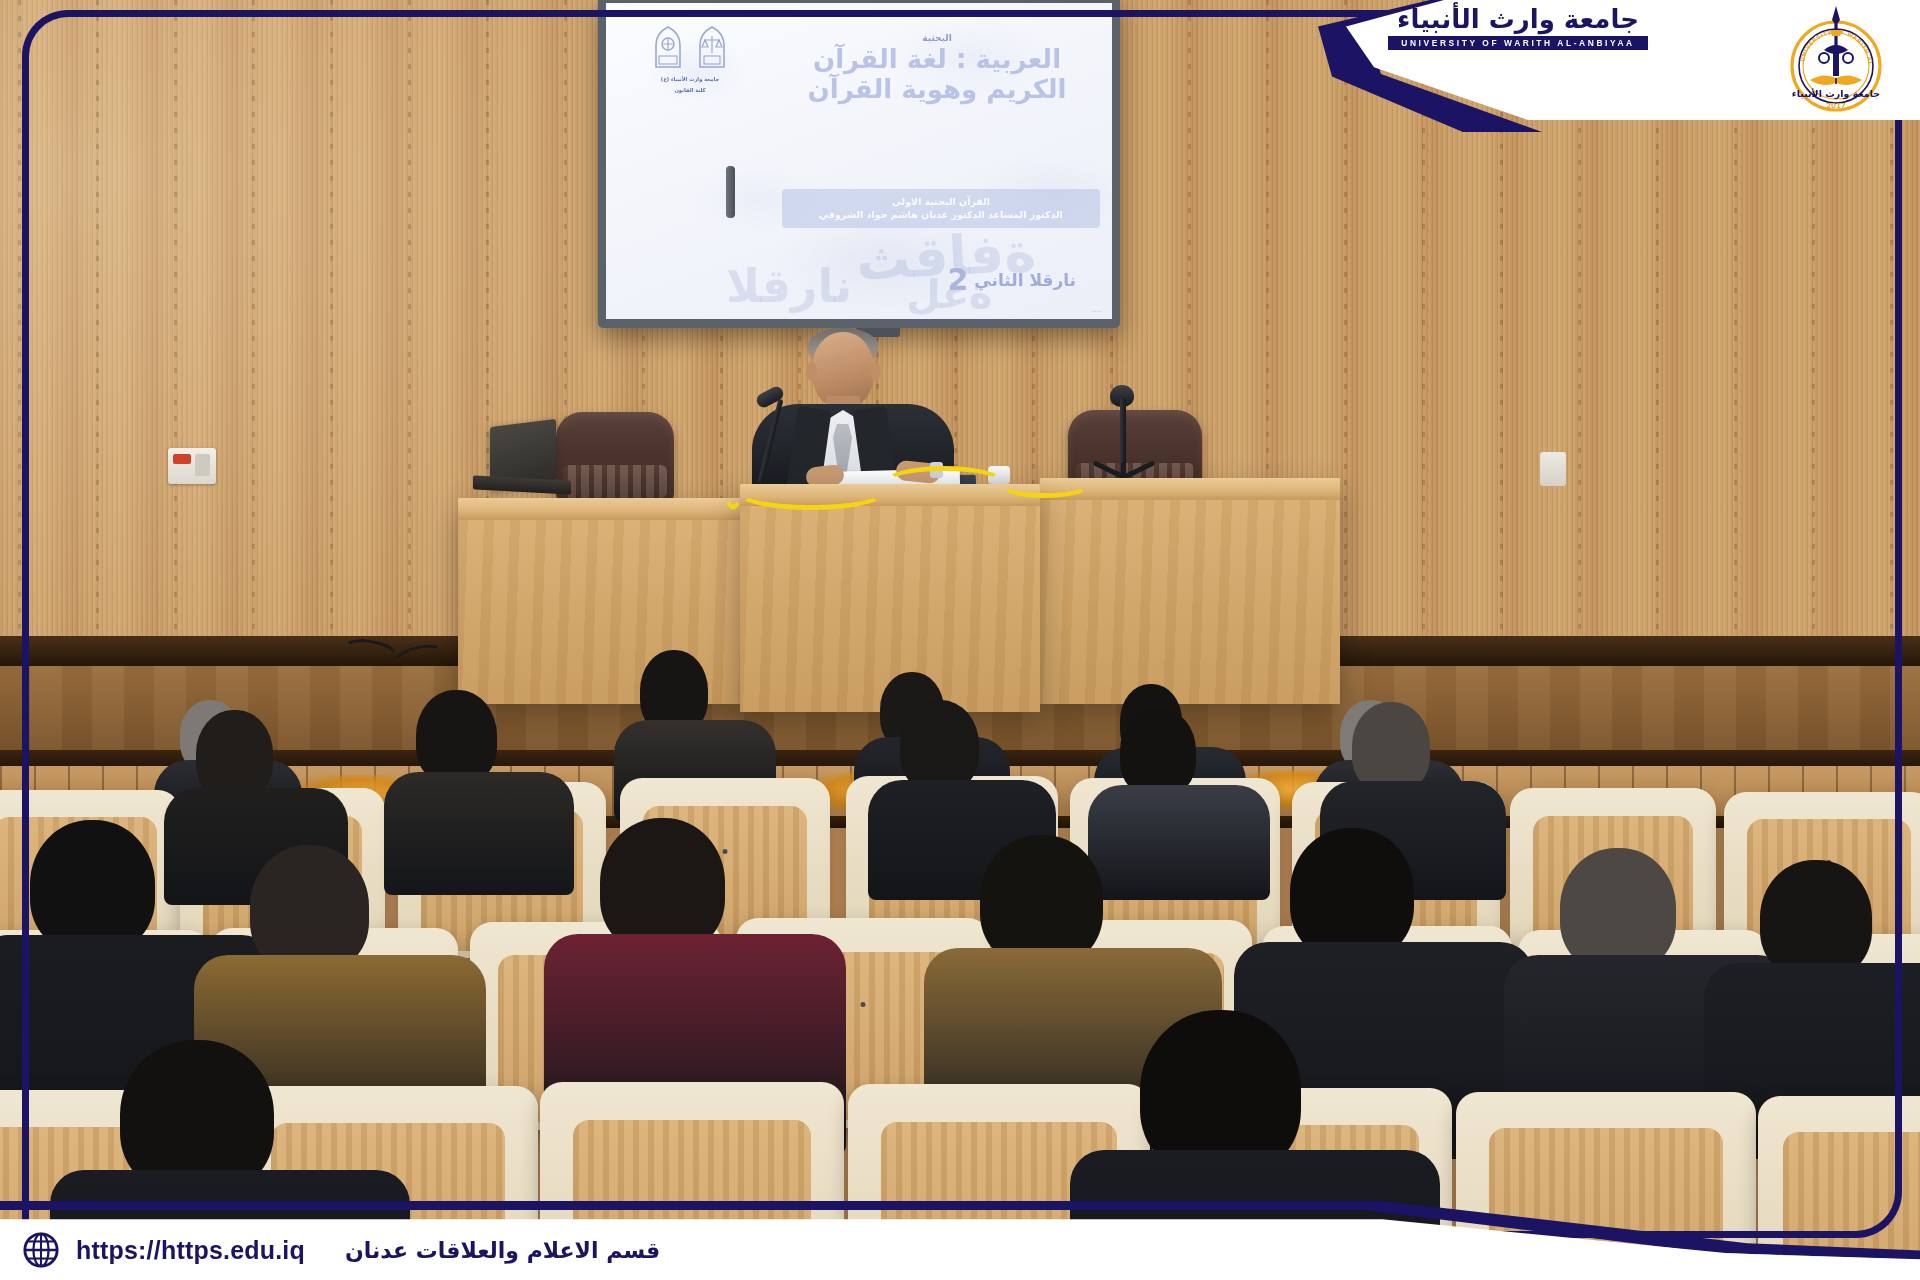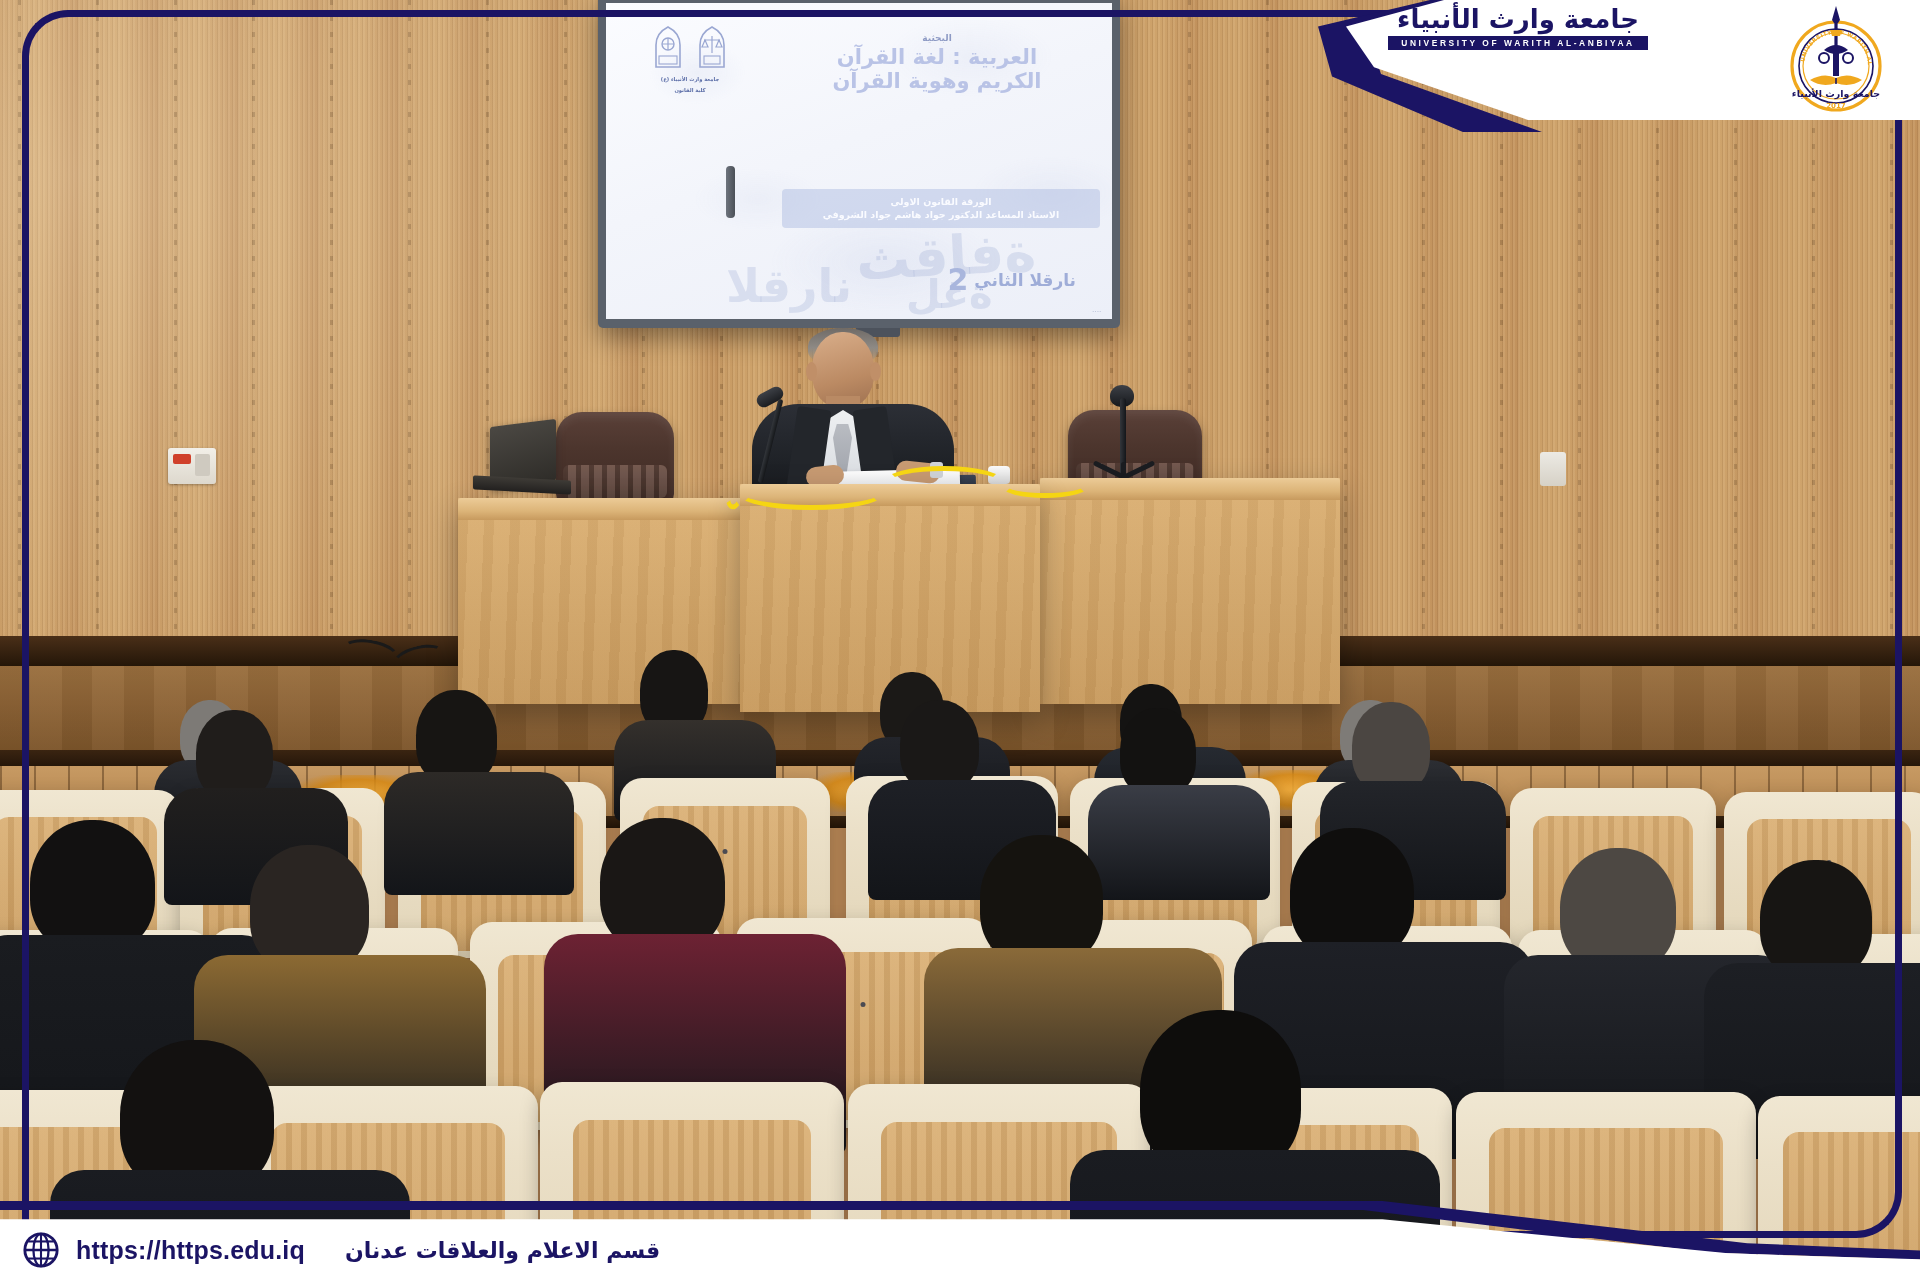--- a/index.html
+++ b/index.html
@@ -91,21 +91,21 @@
     font-size:40px; letter-spacing:-1px; line-height:.95;
     opacity:.85;
     text-shadow:0 1px 0 rgba(255,255,255,.8);
   }
   .slide-sub {
     font-family:"DejaVu Sans", sans-serif;
     font-size:9px; color:#8d9ac4; font-weight:700; margin-bottom:2px;
   }
   .slide-title-1, .slide-title-2 {
     font-family:"DejaVu Sans", sans-serif; font-weight:700;
-    color:#b9c3e6; font-size:21px; line-height:1.15;
+    color:#b9c3e6; font-size:26px; line-height:1.15;
   }
   .slide-band {
     position:absolute; right:12px; top:186px; width:318px;
     background:rgba(176,190,226,.50);
     border-radius:4px; padding:7px 10px 8px 10px;
     direction:rtl; text-align:center; color:#fafbff;
   }
   .slide-band .l1 { font-family:"DejaVu Sans", sans-serif; font-size:9.5px; font-weight:700; }
   .slide-band .l2 { font-family:"DejaVu Sans", sans-serif; font-size:9.5px; font-weight:700; margin-top:2px;}
   .slide-day {
@@ -474,22 +474,22 @@
         <div class="slide-logo-txt">كلية القانون</div>
       </div>
 
       <div class="slide-big">
         <div class="slide-sub">البحثية</div>
         <div class="slide-title-1">العربية : لغة القرآن</div>
         <div class="slide-title-2">الكريم وهوية القرآن</div>
       </div>
 
       <div class="slide-band">
-        <div class="l1">الورقة القانون الاولى</div>
-        <div class="l2">الاستاذ المساعد الدكتور جواد هاشم جواد الشروفي</div>
+        <div class="l1">القرآن البحثية الاولى</div>
+        <div class="l2">الدكتور المساعد الدكتور عدنان هاشم جواد الشروفي</div>
       </div>
 
       <div class="slide-day">
         <span class="dtxt">نارقلا الثاني</span>
         <span class="dnum">2</span>
       </div>
 
       <div class="slide-foot">••••</div>
     </div>
   </div>

